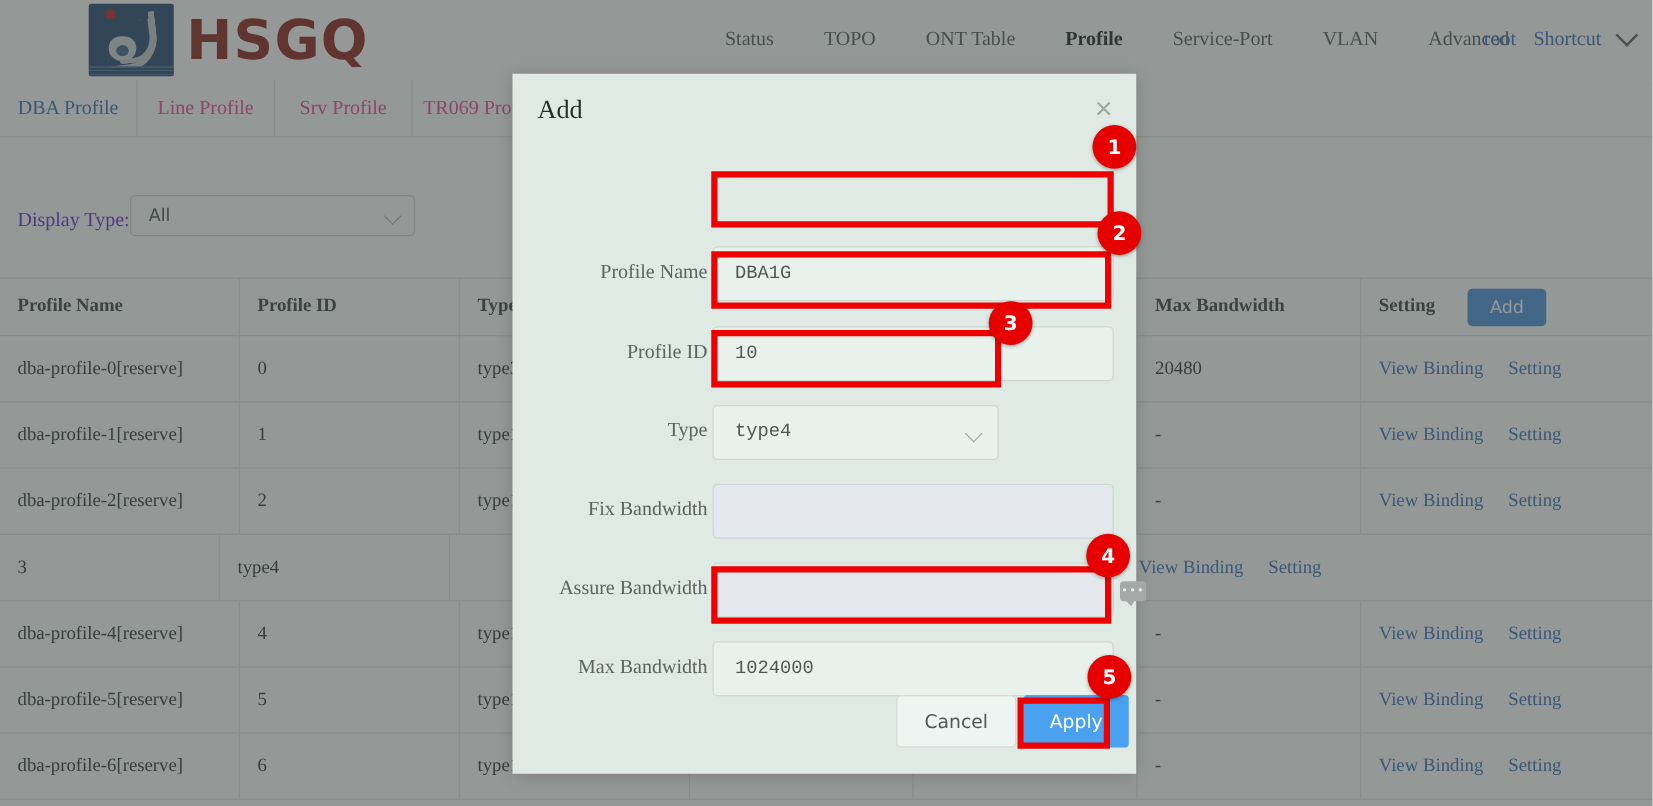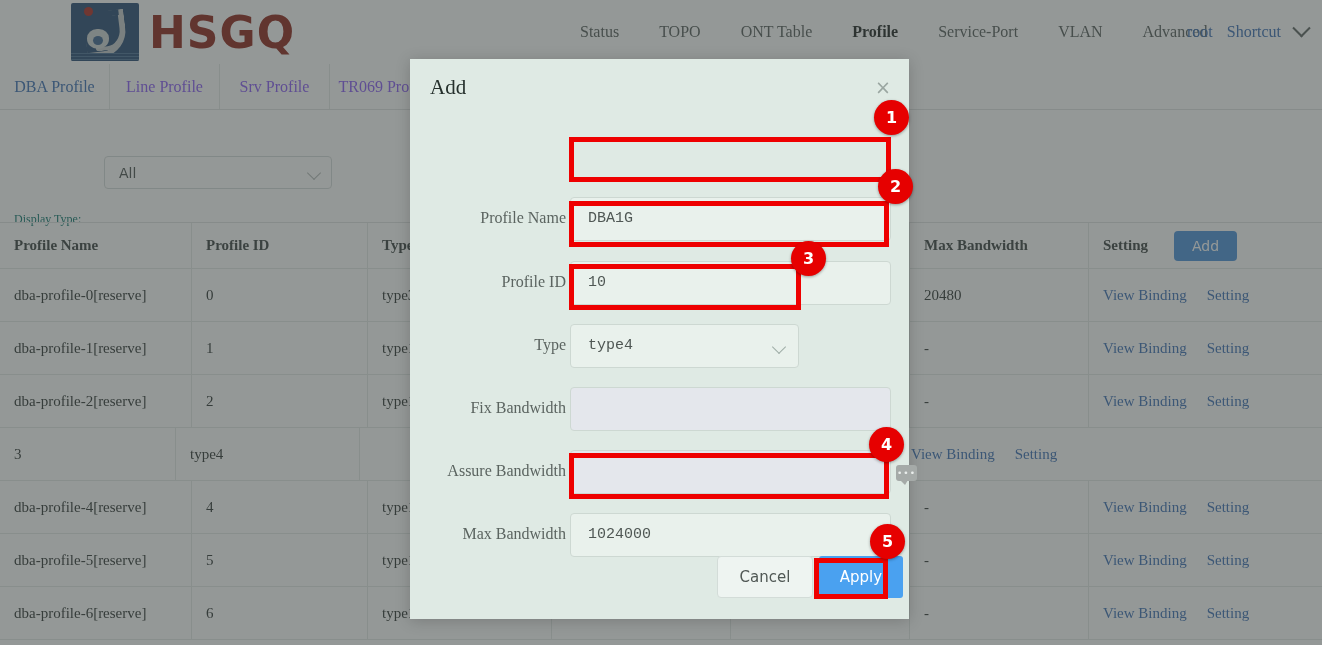--- a/index.html
+++ b/index.html
@@ -108,34 +108,34 @@
   
   .tabbar {
     position: absolute; left: 0; top: 64px; width: 1322px; height: 45px;
     background: #fff;
     border-bottom: 1px solid #dfe3e2;
     display: flex;
   }
   .tab {
     height: 45px; line-height: 45px;
     padding: 0 0; width: 110px; text-align: center;
-    font-size: 16px; color: #8b5cf6; cursor: pointer;
+    font-size: 16px; color: #ec4899; cursor: pointer;
     border-right: 1px solid #e4e8e7;
     box-sizing: border-box;
   }
   .tab.active { color: #3c6fb5; }
 
   
   .filterbar {
     position: absolute; left: 0; top: 110px; width: 1322px; height: 112px;
     background: #fff;
   }
   .filter-label {
     position: absolute; left: 14px; top: 58px;
-    font-size: 12px; color: #0f766e; margin-top: 44px;
+    font-size: 16px; color: #6d28d9;
   }
   .filter-select {
     position: absolute; left: 104px; top: 46px;
     width: 228px; height: 33px;
     border: 1px solid #d6dcdb; border-radius: 4px;
     background: #fff;
     font-family: "DejaVu Sans", sans-serif;
     font-size: 14px; color: #4c5250;
     line-height: 33px; padding-left: 14px;
     box-sizing: border-box; cursor: pointer;

